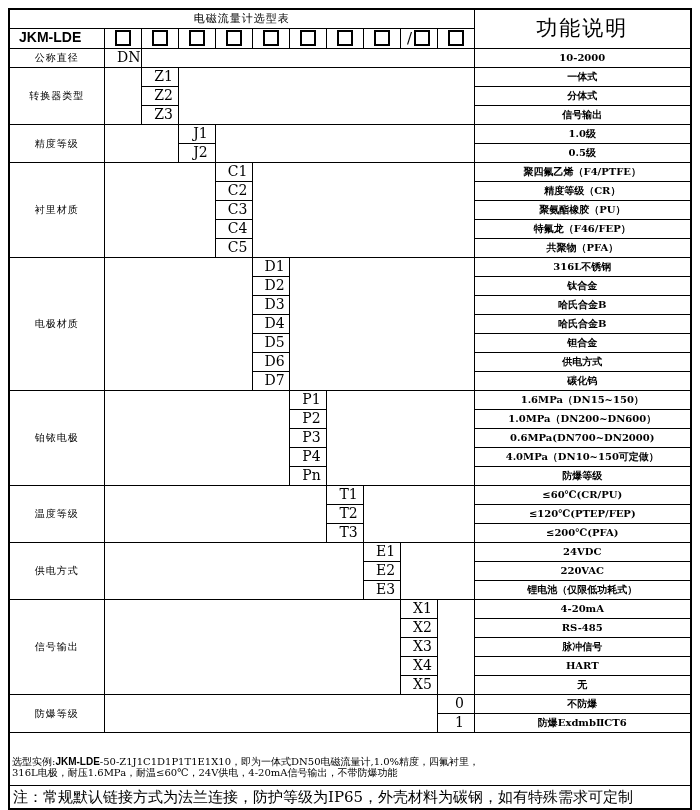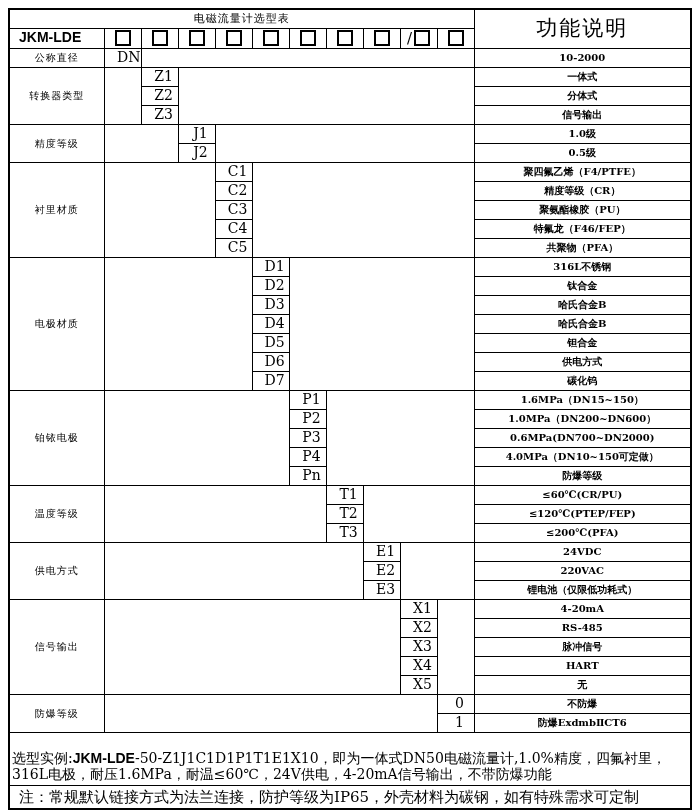--- a/index.html
+++ b/index.html
@@ -13,24 +13,24 @@
   tr.r-note{height:24px;}
   .title-cell{font-size:11px;letter-spacing:1px;}
   .func-cell{font-size:21px;letter-spacing:2px;}
   .lbl{font-size:10px;letter-spacing:1px;}
   .model-cell{text-align:left;padding-left:9px;font-family:"Liberation Sans",sans-serif;font-weight:bold;font-size:14px;}
   .code{font-size:14px;padding-left:8px;}
   .code-left{text-align:right;padding-left:4px;}
   .cb{display:inline-block;width:12px;height:12px;border:2px solid #000;vertical-align:middle;background:#fff;}
   .slash{font-size:15px;margin-right:2px;vertical-align:middle;}
   .desc{font-size:10px;font-weight:bold;}
-  .example-cell{text-align:left;padding:18px 2px 2px 2px;white-space:normal;font-size:14px;}
+  .example-cell{text-align:left;padding:18px 2px 2px 2px;white-space:normal;font-size:10px;}
   .example-line2{}
   .model-inline{font-family:"Liberation Sans",sans-serif;font-weight:bold;}
-  .note-cell{text-align:left;padding-left:9px;font-size:15px;white-space:nowrap;}
+  .note-cell{text-align:left;padding-left:3px;font-size:15px;white-space:nowrap;}
 </style>
 </head>
 <body>
 
 <div class="sheet">
 <table>
   <colgroup>
     <col style="width:95px">
     <col style="width:37px">
         <col style="width:37px">

